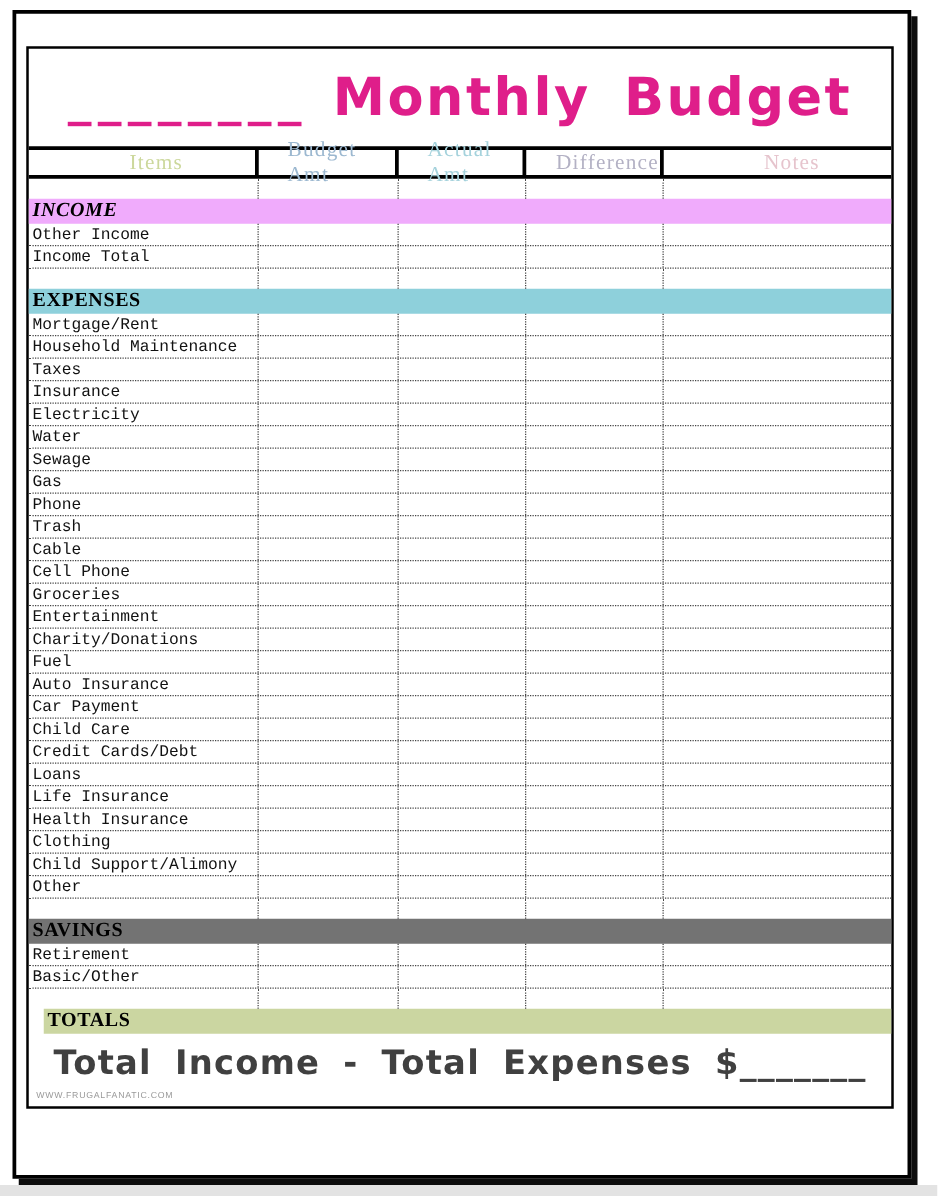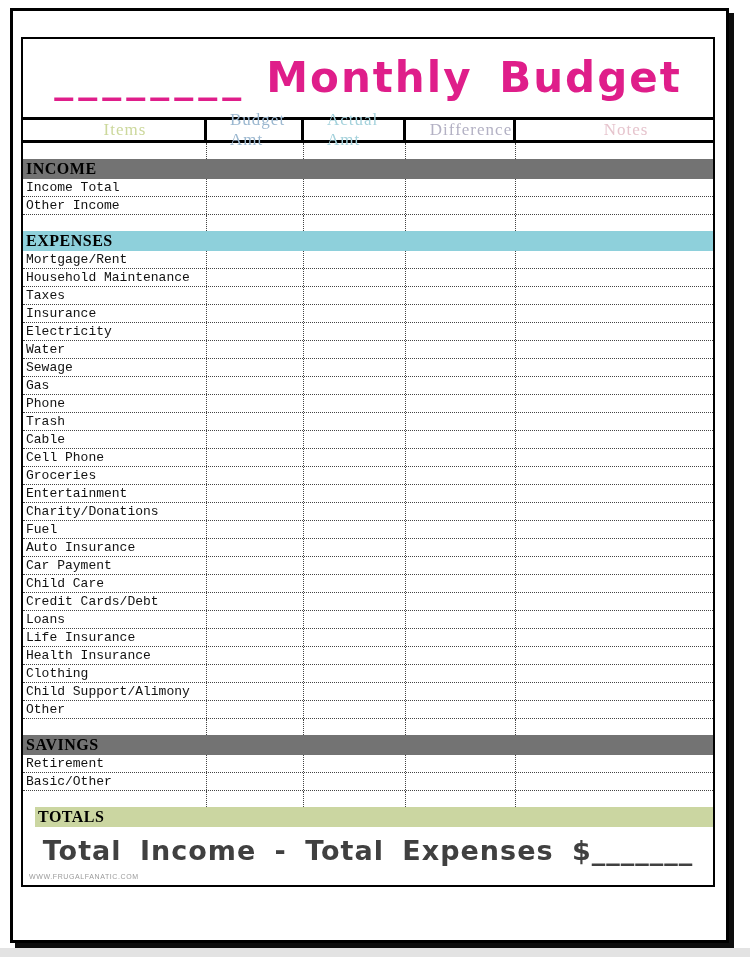--- a/index.html
+++ b/index.html
@@ -53,21 +53,21 @@
     font-family: "Liberation Serif", serif;
     font-size: 17px; letter-spacing: 1px;
     display: flex; align-items: center; justify-content: center;
     border-right: 3px solid #000;
     padding-left: 23px;
   }
   .hcell:last-child { border-right: none; }
 
   
   .c0 { width: 184px; }
-  .c1 { width: 97px; }
+  .c1 { width: 112px; }
   .c2 { width: 102px; }
   .c3 { width: 110px; }
   .c4 { flex: 1; }
 
   
   .drow { display: flex; height: 18px; border-bottom: 1px dotted #444; }
   .srow { display: flex; height: 16px; }
   .cell { border-right: 1px dotted #444; height: 100%; }
   .cell:last-child { border-right: none; }
   .item-cell {
@@ -126,32 +126,32 @@
     </div>
 
     <div id="table-body">
         <div class="srow">
           <div class="cell c0"></div>
           <div class="cell c1"></div>
           <div class="cell c2"></div>
           <div class="cell c3"></div>
           <div class="cell c4"></div>
         </div>
-        <div class="section-bar" style="background: #737373;">
+        <div class="section-bar" style="background: #f0abfc; font-style: italic;">
           <span class="section-label">INCOME</span>
         </div>
         <div class="drow">
+          <div class="cell c0 item-cell">Other Income</div>
+          <div class="cell c1"></div>
+          <div class="cell c2"></div>
+          <div class="cell c3"></div>
+          <div class="cell c4"></div>
+        </div>
+        <div class="drow">
           <div class="cell c0 item-cell">Income Total</div>
-          <div class="cell c1"></div>
-          <div class="cell c2"></div>
-          <div class="cell c3"></div>
-          <div class="cell c4"></div>
-        </div>
-        <div class="drow">
-          <div class="cell c0 item-cell">Other Income</div>
           <div class="cell c1"></div>
           <div class="cell c2"></div>
           <div class="cell c3"></div>
           <div class="cell c4"></div>
         </div>
         <div class="srow">
           <div class="cell c0"></div>
           <div class="cell c1"></div>
           <div class="cell c2"></div>
           <div class="cell c3"></div>

